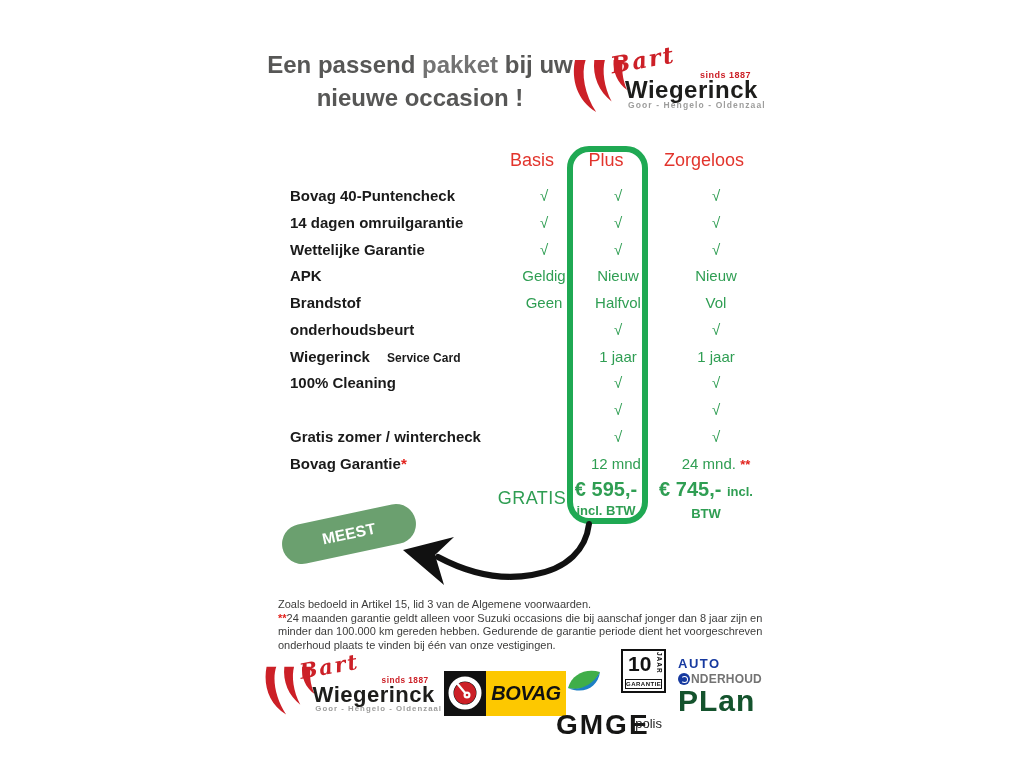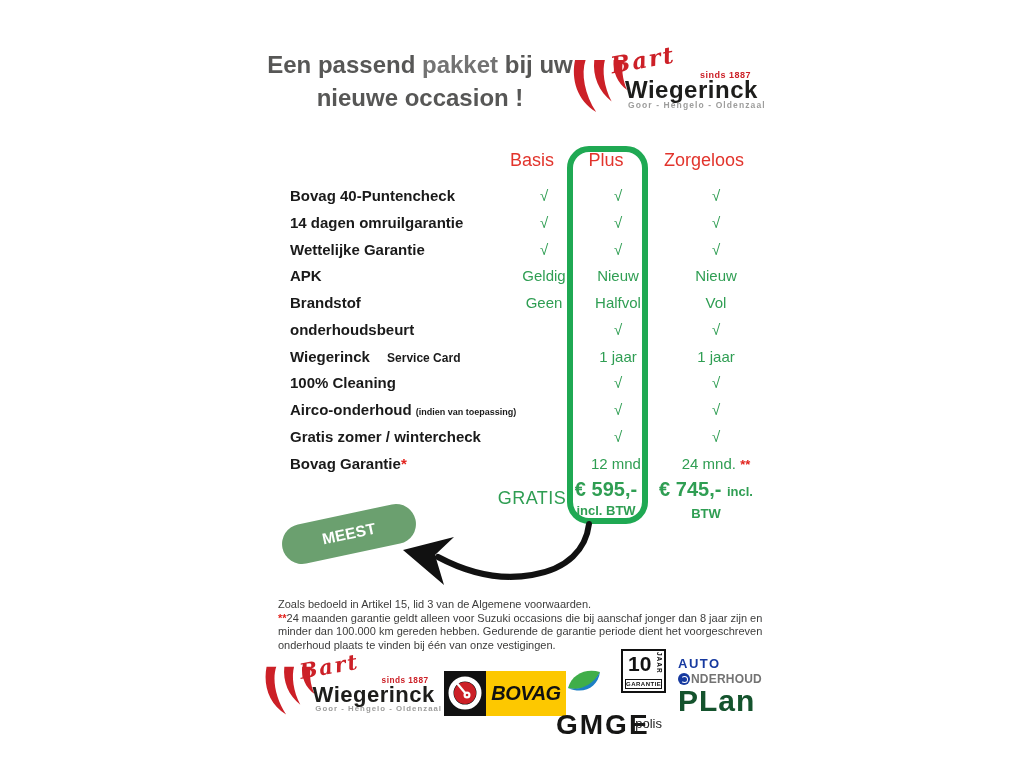--- a/index.html
+++ b/index.html
@@ -153,21 +153,20 @@
     <div class="cell c-plus">1 jaar</div>
     <div class="cell c-zorg">1 jaar</div>
   </div>
   <div class="trow" style="top:369px">
     <div class="rlabel"><span>100% Cleaning</span></div>
     <div class="cell c-basis"></div>
     <div class="cell c-plus">√</div>
     <div class="cell c-zorg">√</div>
   </div>
   <div class="trow" style="top:396px">
-    <div class="rlabel"><span>Airco-onderhoud</span> <span class="sfx-xs">(indien van toepassing)</span></div>
     <div class="cell c-basis"></div>
     <div class="cell c-plus">√</div>
     <div class="cell c-zorg">√</div>
   </div>
   <div class="trow" style="top:423px">
     <div class="rlabel"><span>Gratis zomer / wintercheck</span></div>
     <div class="cell c-basis"></div>
     <div class="cell c-plus">√</div>
     <div class="cell c-zorg">√</div>
   </div>

